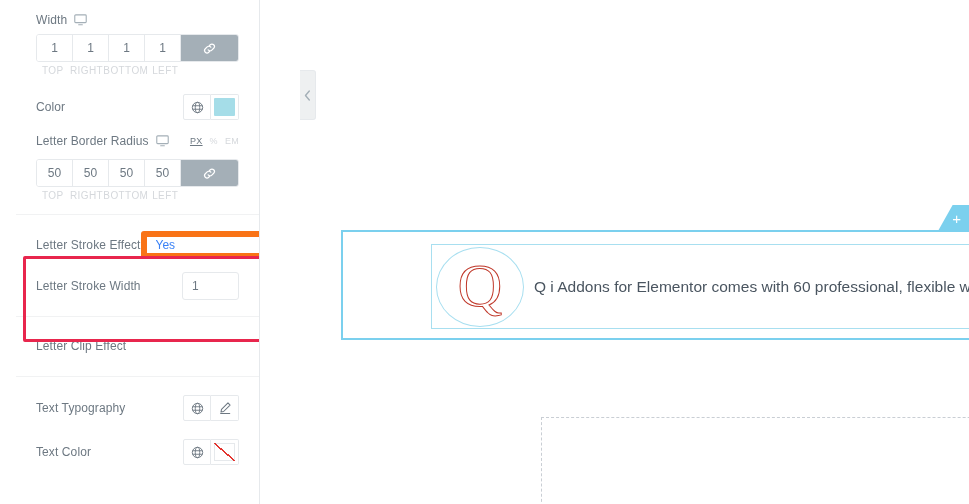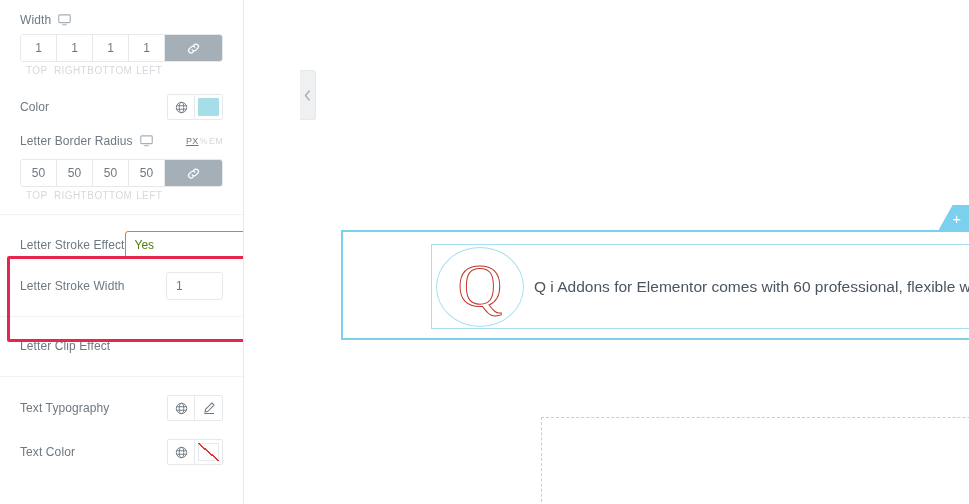--- a/index.html
+++ b/index.html
@@ -9,21 +9,21 @@
     font-family: "Liberation Sans", sans-serif;
     background: #ffffff;
     overflow: hidden;
     position: relative;
     color: #6d7882;
     -webkit-font-smoothing: antialiased;
   }
 
   
   #panel {
-    position: absolute; left:0; top:0;
+    position: absolute; left:16px; top:0;
     width: 244px; height: 504px;
     background: #ffffff;
     border-right: 1px solid #e6e9ec;
     overflow: hidden;
   }
 
   .ctrl-row {
     display: flex;
     align-items: center;
     padding: 0 20px;
@@ -105,36 +105,36 @@
   }
   .swatch-none::after {
     content:"";
     position:absolute; left:-1px; top:-1px; right:-1px; bottom:-1px;
     background: linear-gradient(to top right,
       transparent calc(50% - 0.8px), #e3342f calc(50% - 0.8px),
       #e3342f calc(50% + 0.8px), transparent calc(50% + 0.8px));
   }
 
   
-  .units { margin-left:auto; display:flex; gap:1px; align-items:center; }
+  .units { margin-left:auto; display:flex; gap:7px; align-items:center; }
   .unit {
     font-size:9px; color:#d5d8dc; letter-spacing:.3px; cursor:pointer;
     text-transform: uppercase;
   }
   .unit.active { color:#6d7882; text-decoration: underline; }
 
   
   .sel-wrap { margin-left:auto; position:relative; }
   select.sel {
     -webkit-appearance:none; appearance:none;
     width:140px; height:28px;
-    border:1px solid #f97316; border-radius:3px;
+    border:6px solid #f97316; border-radius:3px;
     background:#fff;
     font-family:"Liberation Sans", sans-serif;
-    font-size:12px; color:#4d7c0f;
+    font-size:12px; color:#3b82f6;
     padding: 0 24px 0 9px;
     cursor:pointer;
     outline:none;
   }
   .sel-arrow {
     position:absolute; right:9px; top:50%;
     width:0;height:0;
     border-left:4.5px solid transparent;
     border-right:4.5px solid transparent;
     border-top:5px solid #6d7882;

